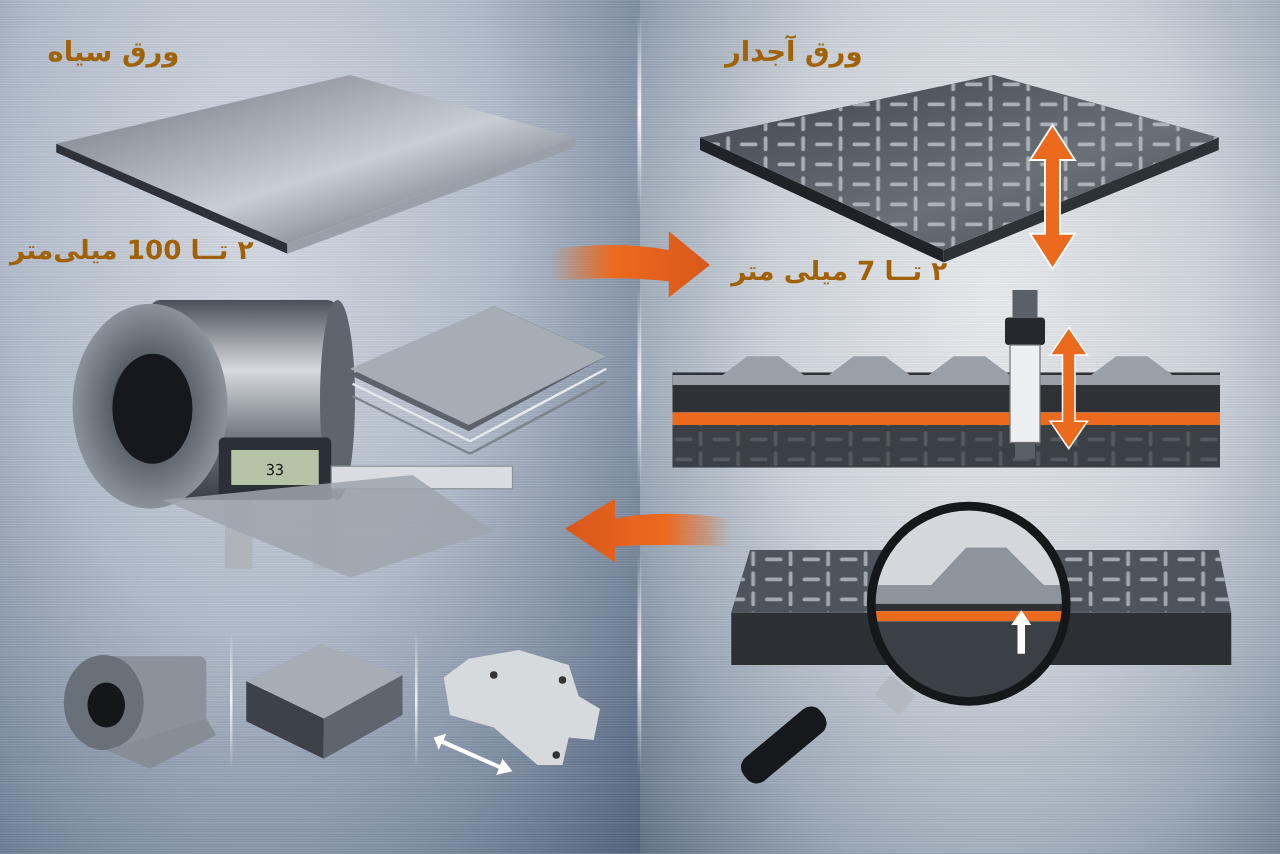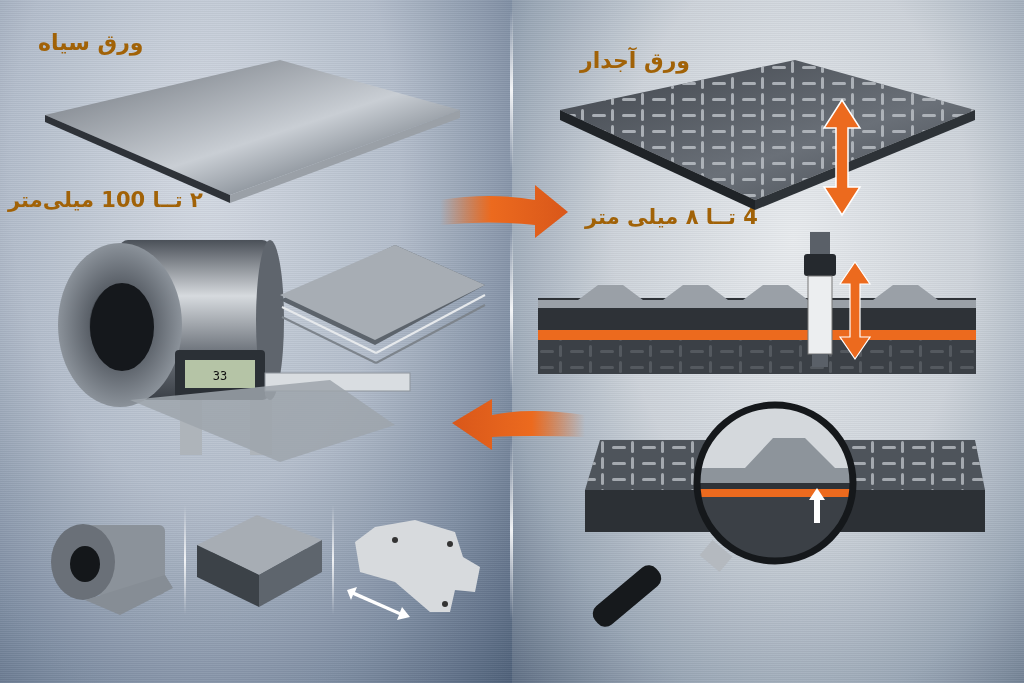--- a/index.html
+++ b/index.html
@@ -22,23 +22,23 @@
 <body>
 
 <div class="left-bg"></div>
 <div class="right-bg"></div>
 <div class="brush"></div>
 <div class="divider" style="top:10px;height:160px"></div>
 <div class="divider" style="top:230px;height:160px"></div>
 <div class="divider" style="top:440px;height:180px"></div>
 
 <div class="label title" style="left:38px;top:30px;">ورق سیاه</div>
-<div class="label title" style="left:580px;top:48px;text-align:right;">ورق آجدار</div>
+<div class="label title" style="left:580px;top:30px;text-align:right;">ورق آجدار</div>
 <div class="label sub" style="left:8px;top:188px;">۲ تــا 100 میلی‌متر</div>
-<div class="label sub" style="left:585px;top:205px;">4 تــا ۸ میلی متر</div>
+<div class="label sub" style="left:585px;top:205px;">۲ تــا 7 میلی متر</div>
 
 <svg style="left:40px;top:60px" width="430" height="145">
   <defs>
     <linearGradient id="fs" x1="0" y1="0" x2="1" y2="1">
       <stop offset="0" stop-color="#6a7078"></stop>
         <stop offset="0.55" stop-color="#c9ced4"></stop>
         <stop offset="0.75" stop-color="#8b929a"></stop>
         <stop offset="1" stop-color="#5d636b"></stop>
     </linearGradient>
   </defs>

